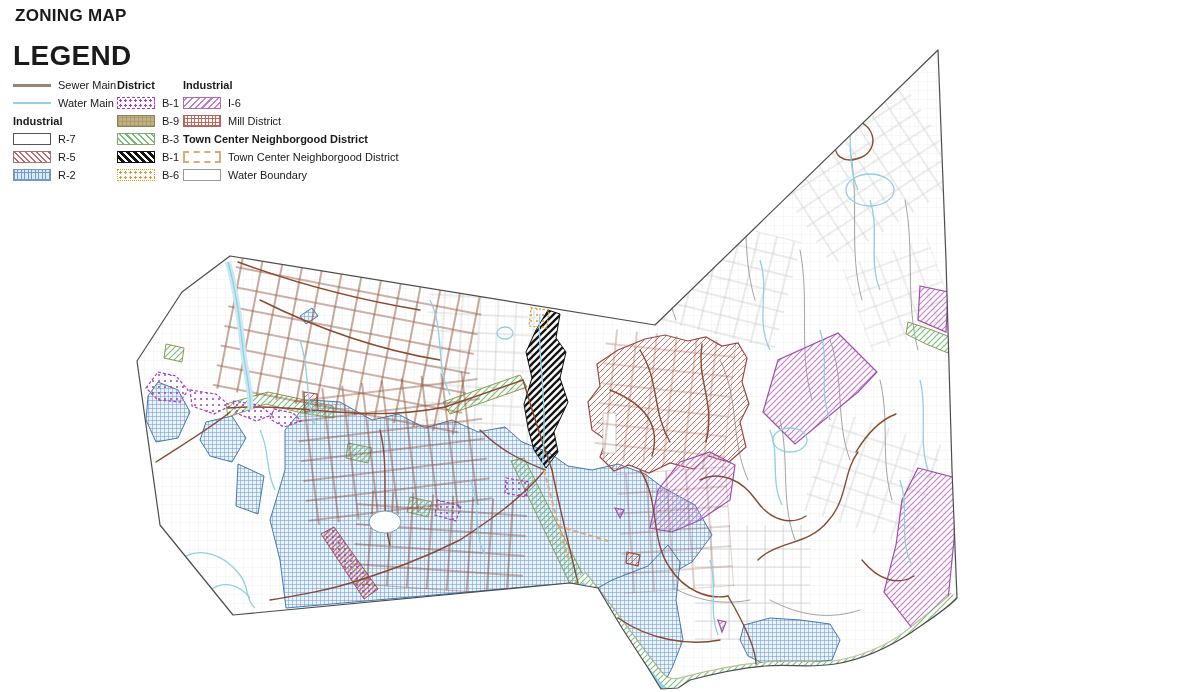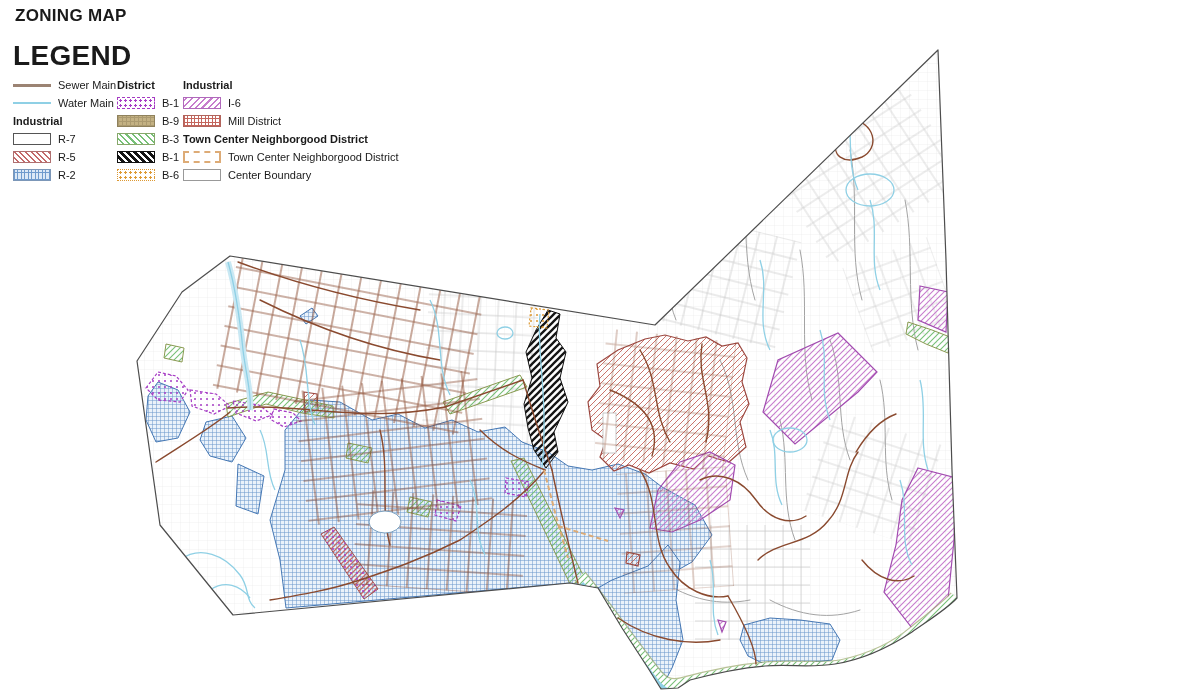--- a/index.html
+++ b/index.html
@@ -120,21 +120,21 @@
     <div class="lcell">
       <span class="sw sw-r3"></span>
       <span>R-2</span>
     </div>
     <div class="lcell">
       <span class="sw sw-b5"></span>
       <span>B-6</span>
     </div>
     <div class="lcell">
       <span class="sw sw-parcel"></span>
-      <span>Center Boundary</span>
+      <span>Water Boundary</span>
     </div>
   </div>
 </div>
 
 <div class="map-wrap">
 <svg width="1200" height="692" viewBox="0 0 1200 692" xmlns="http://www.w3.org/2000/svg">
   <defs>
     <path id="townOutline" d="M230,256 L655,325 L938,50 L946,260 L952,470 L957,598
       C948,608 932,618 912,632 C885,650 860,660 835,664 C810,668 790,664 765,666
       C740,668 720,672 690,680 L678,688 L661,689 L648,668 L622,628 L598,588

